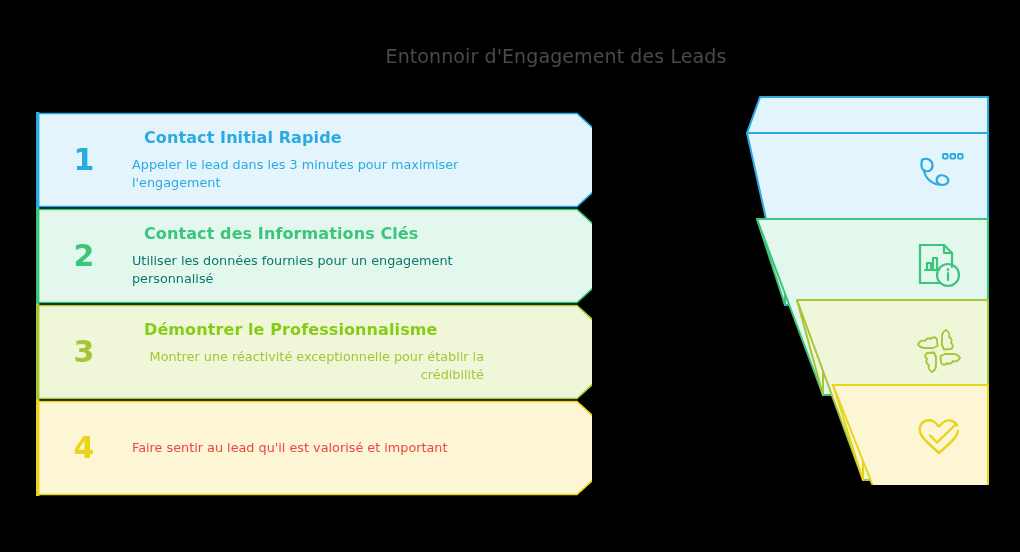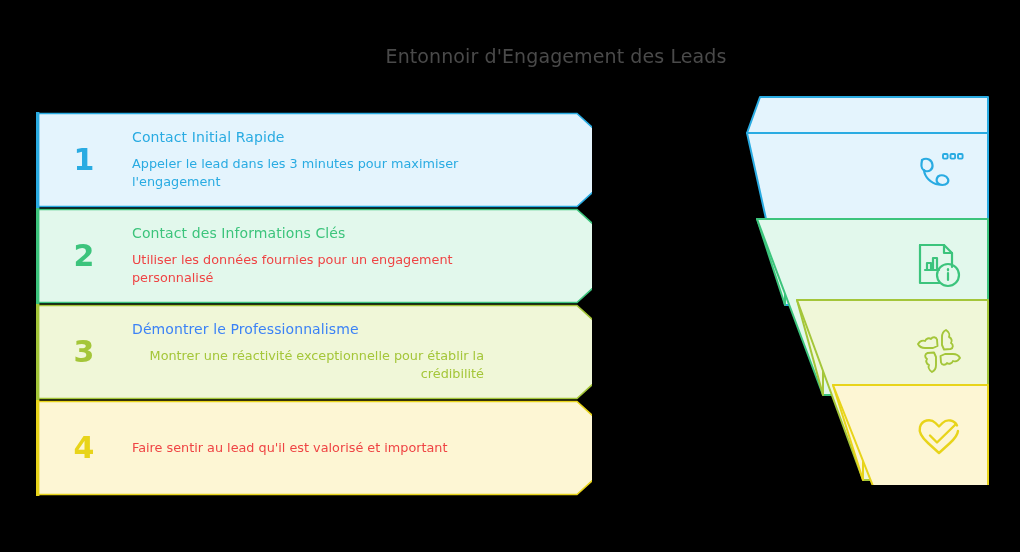--- a/index.html
+++ b/index.html
@@ -46,25 +46,26 @@
     text-align:center;
     font-size:30px;
     font-weight:bold;
     line-height:1;
   }
   .step .texts{
     flex:1 1 auto;
     padding-right:18px;
   }
   .step .headline{
-    font-size:14px;
-    font-weight:normal;
+    font-size:16px;
+    font-weight:bold;
     line-height:1.2;
     margin-bottom:9px;
     letter-spacing:.1px;
+    margin-left:12px;
   }
   .step .desc{
     font-size:12.8px;
     font-weight:400;
     line-height:1.42;
     max-width:352px;
   }
 
   
   .funnel{position:absolute;left:735px;top:85px;width:270px;height:400px;}
@@ -98,34 +99,34 @@
 
     <div class="step" id="step-1" style="top:96px;">
       <svg class="shape" viewBox="0 0 556 96" width="556" height="96">
         <path id="s1-body" d="M1.5 1.5 H541 L592 48 L541 94.5 H1.5 Z" fill="#e2f8ec" stroke="#3cc47c" stroke-width="1.6"></path>
         <rect id="s1-accent" x="0" y="0" width="3.4" height="96" fill="#3cc47c"></rect>
       </svg>
       <div class="content">
         <div class="num" id="s1-num" style="color: rgb(60, 196, 124);">2</div>
         <div class="texts">
           <div class="headline" id="s1-h" style="color: rgb(60, 196, 124);">Contact des Informations Clés</div>
-          <div class="desc" id="s1-d" style="color: #ef4444;">Utiliser les données fournies pour un engagement personnalisé</div>
+          <div class="desc" id="s1-d" style="color: #0f766e;">Utiliser les données fournies pour un engagement personnalisé</div>
         </div>
       </div>
     </div>
 
     <div class="step" id="step-2" style="top:192px;">
       <svg class="shape" viewBox="0 0 556 96" width="556" height="96">
         <path id="s2-body" d="M1.5 1.5 H541 L592 48 L541 94.5 H1.5 Z" fill="#f0f7d8" stroke="#a4c639" stroke-width="1.6"></path>
         <rect id="s2-accent" x="0" y="0" width="3.4" height="96" fill="#a4c639"></rect>
       </svg>
       <div class="content">
         <div class="num" id="s2-num" style="color: rgb(164, 198, 57);">3</div>
         <div class="texts">
-          <div class="headline" id="s2-h" style="color: #3b82f6;">Démontrer le Professionnalisme</div>
+          <div class="headline" id="s2-h" style="color: #84cc16;">Démontrer le Professionnalisme</div>
           <div class="desc" id="s2-d" style="color: rgb(164, 198, 57); text-align: right;">Montrer une réactivité exceptionnelle pour établir la crédibilité</div>
         </div>
       </div>
     </div>
 
     <div class="step" id="step-3" style="top:288px;">
       <svg class="shape" viewBox="0 0 556 96" width="556" height="96">
         <path id="s3-body" d="M1.5 1.5 H541 L592 48 L541 94.5 H1.5 Z" fill="#fdf6d4" stroke="#e8d41a" stroke-width="1.6"></path>
         <rect id="s3-accent" x="0" y="0" width="3.4" height="96" fill="#e8d41a"></rect>
       </svg>

